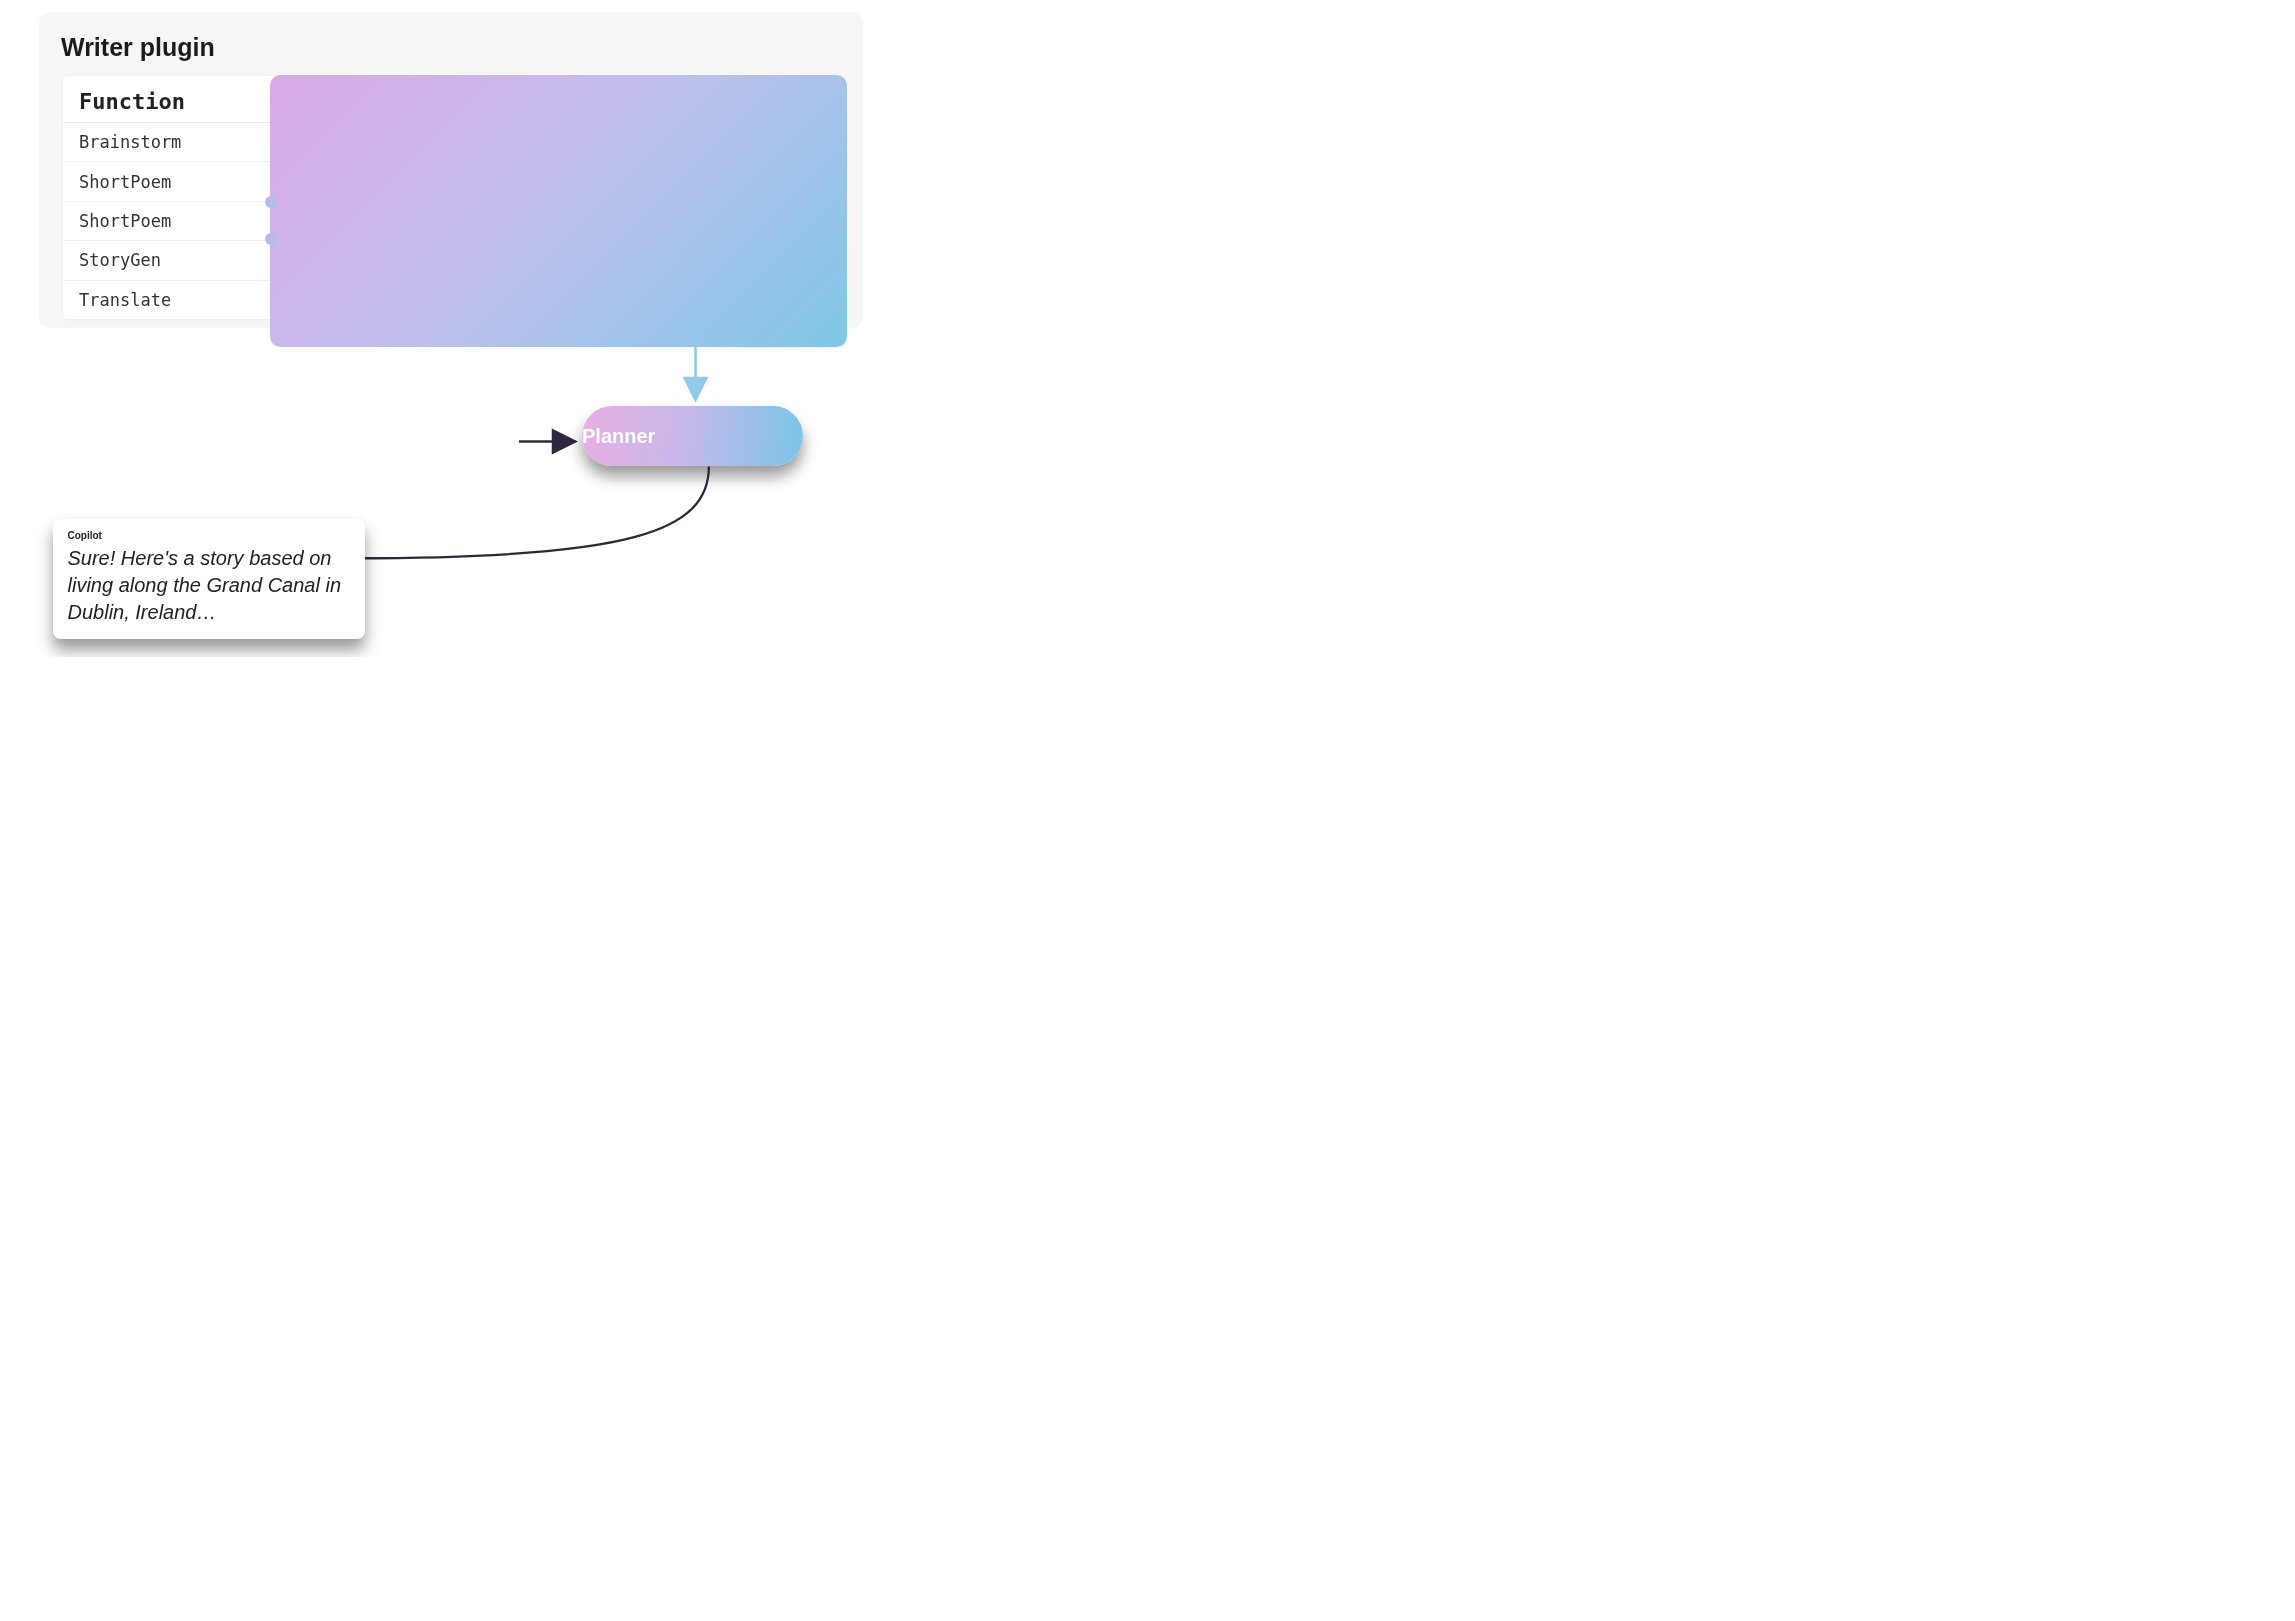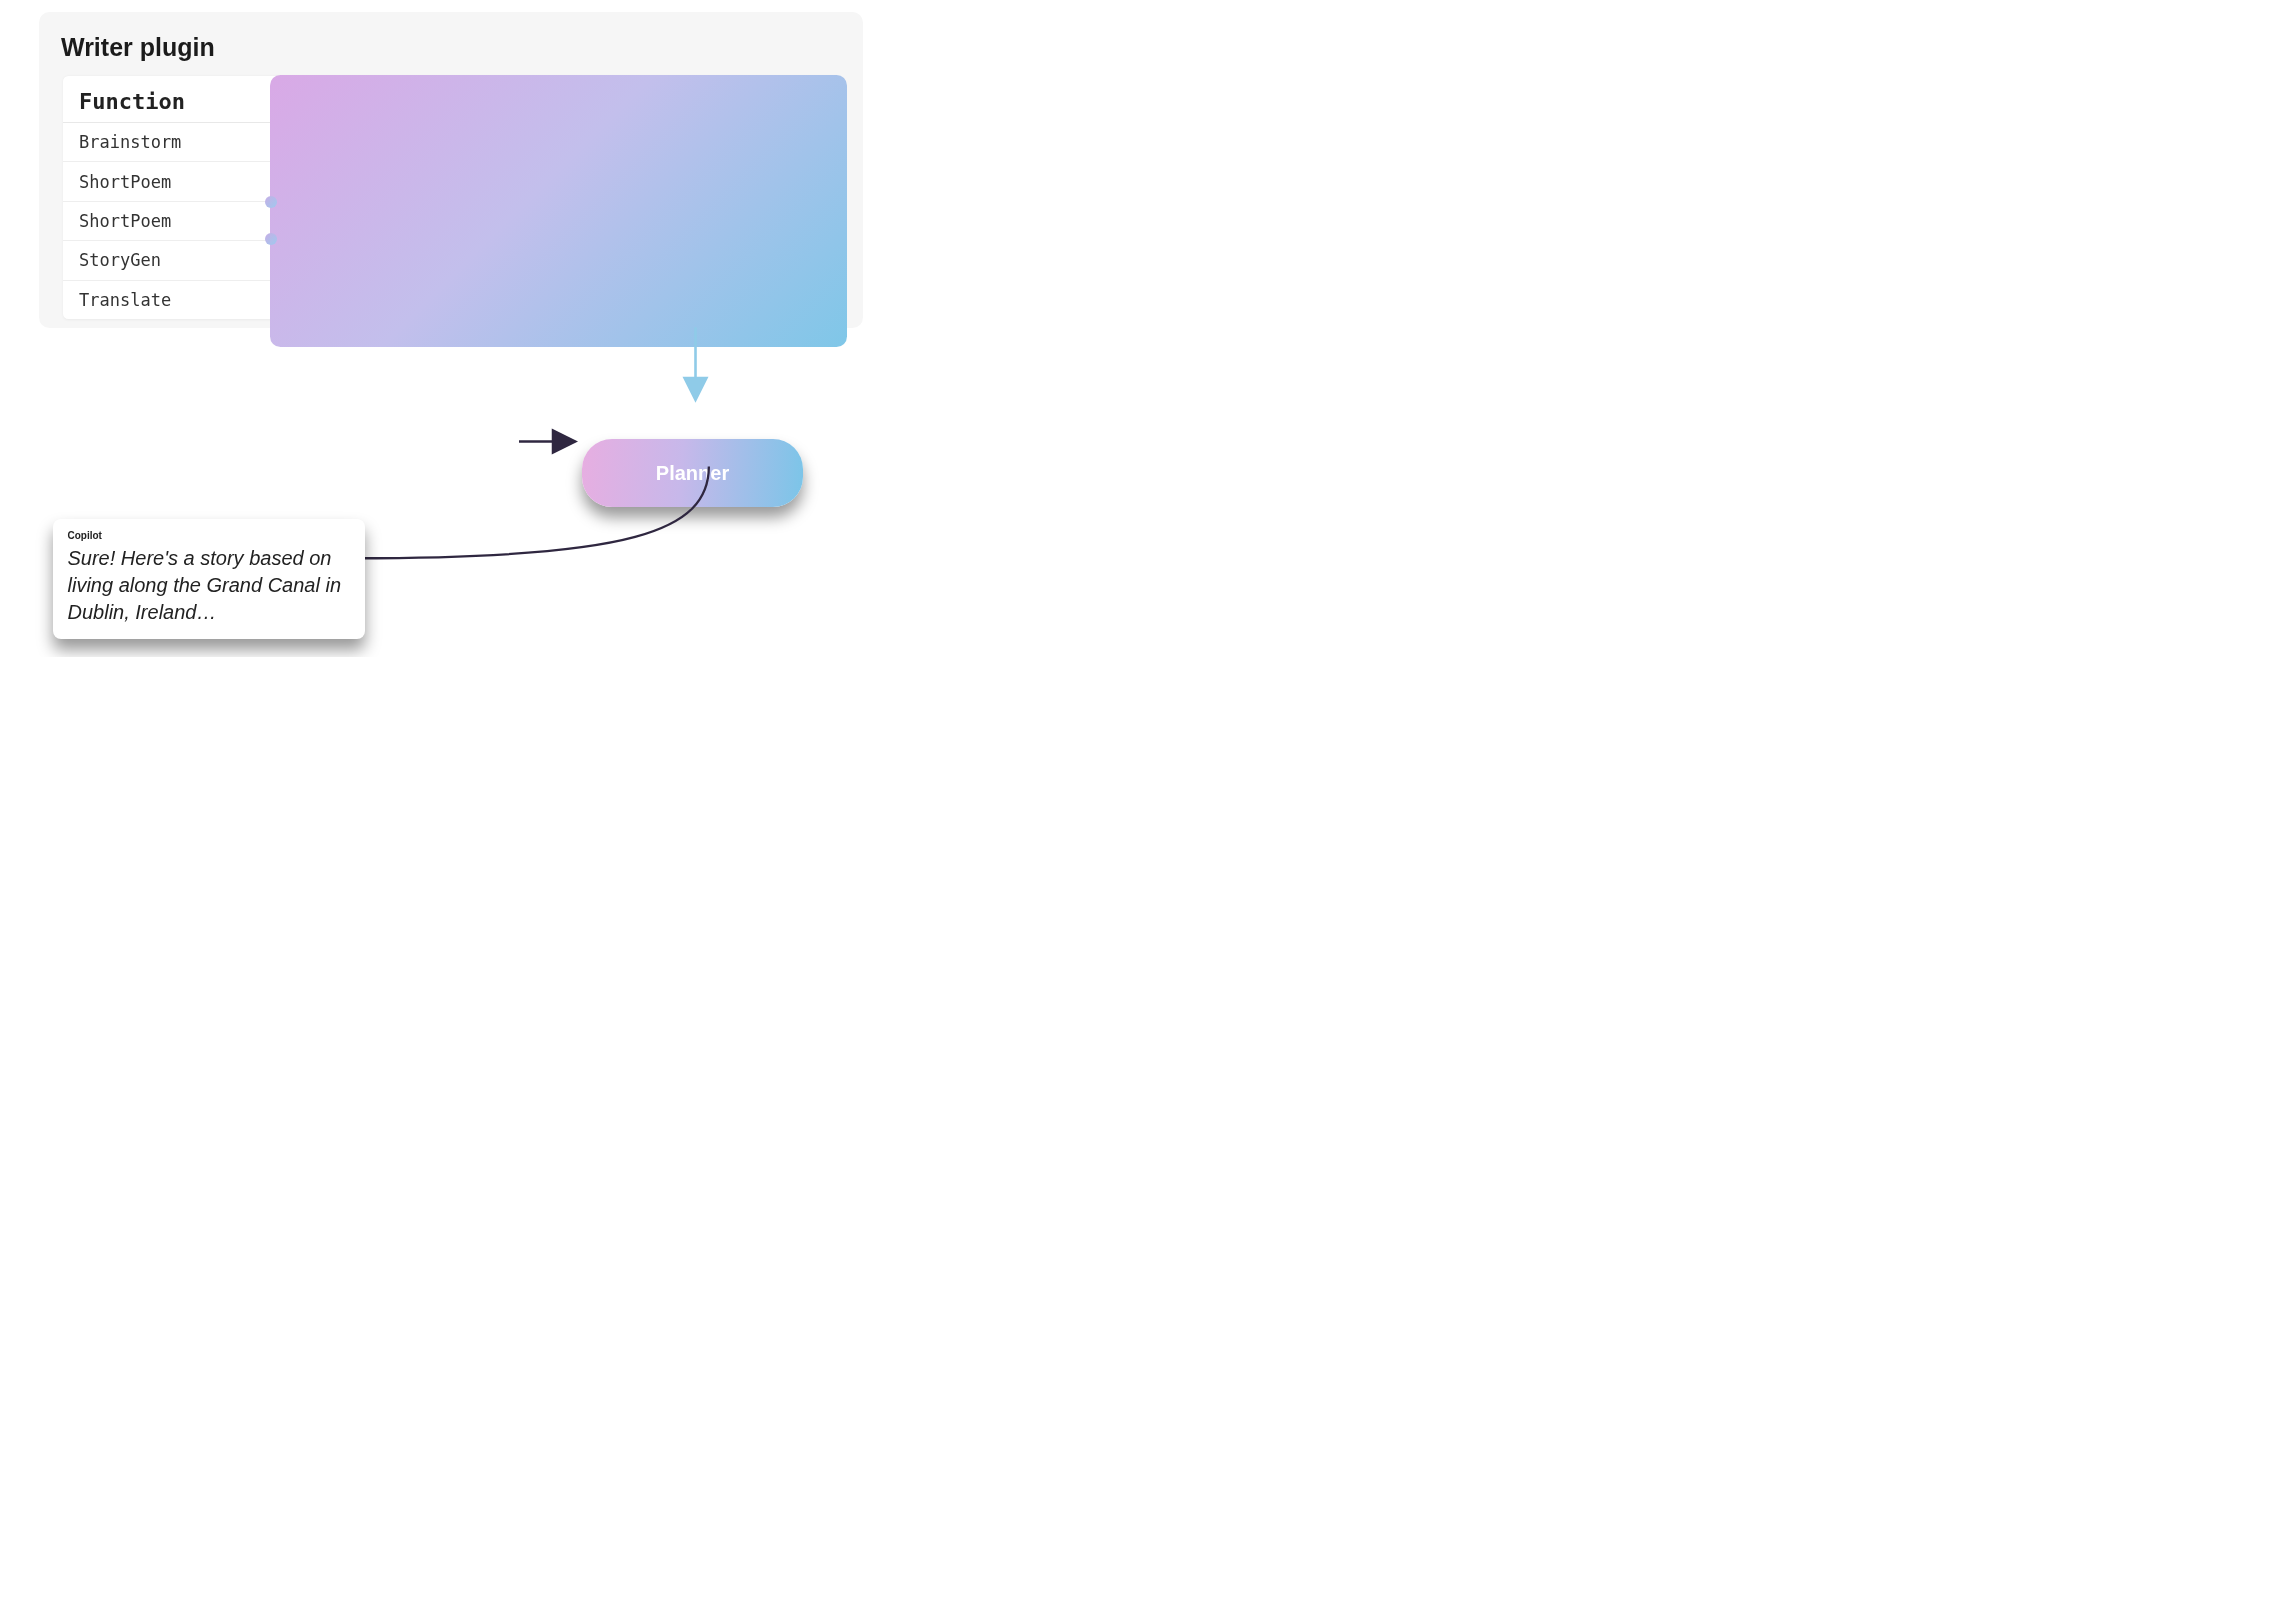--- a/index.html
+++ b/index.html
@@ -39,24 +39,24 @@
   .req-box{position:absolute;left:191px;top:398px;width:310px;height:83px;
     border-radius:8px;padding:12px 14.5px;box-sizing:border-box;
     background:linear-gradient(105deg,#e6ddf3 0%,#e5e8f6 50%,#d7ecf6 100%);
     box-shadow:0 9.2px 13px rgba(0,0,0,0.35);}
   .req-box .req-text{font-size:14.5px;color:#2d2f45;line-height:1.35;}
 
   
   .req-arrow{position:absolute;left:519px;top:425px;width:59px;height:33px;}
 
   
-  .planner{position:absolute;left:582px;top:406px;width:221px;height:68px;border-radius:30px;
+  .planner{position:absolute;left:582px;top:406px;width:221px;height:60px;border-radius:30px;
     background:linear-gradient(95deg,#e7aee1 0%,#c7b8ea 45%,#7bc5e8 100%);
     box-shadow:0 10.5px 14.5px rgba(0,0,0,0.4);
-    display:flex;align-items:center;justify-content:center;margin-top:33px;}
+    display:flex;align-items:center;}
   .planner span{font-size:20px;font-weight:700;color:#fff;}
 
   
   .resp-path{position:absolute;left:302px;top:460px;width:421px;height:118px;pointer-events:none;}
 
   
   .resp-box{position:absolute;left:53px;top:519px;width:283px;background:#fff;border-radius:8px;
     padding:10.5px 14.5px 13px 14.5px;box-shadow:0 10.5px 16px rgba(0,0,0,0.4);}
   .resp-box .resp-label{font-size:10px;font-weight:700;color:#222;margin-bottom:4px;}
   .resp-box .resp-text{font-size:20px;color:#222;line-height:1.35;font-style:italic;}

